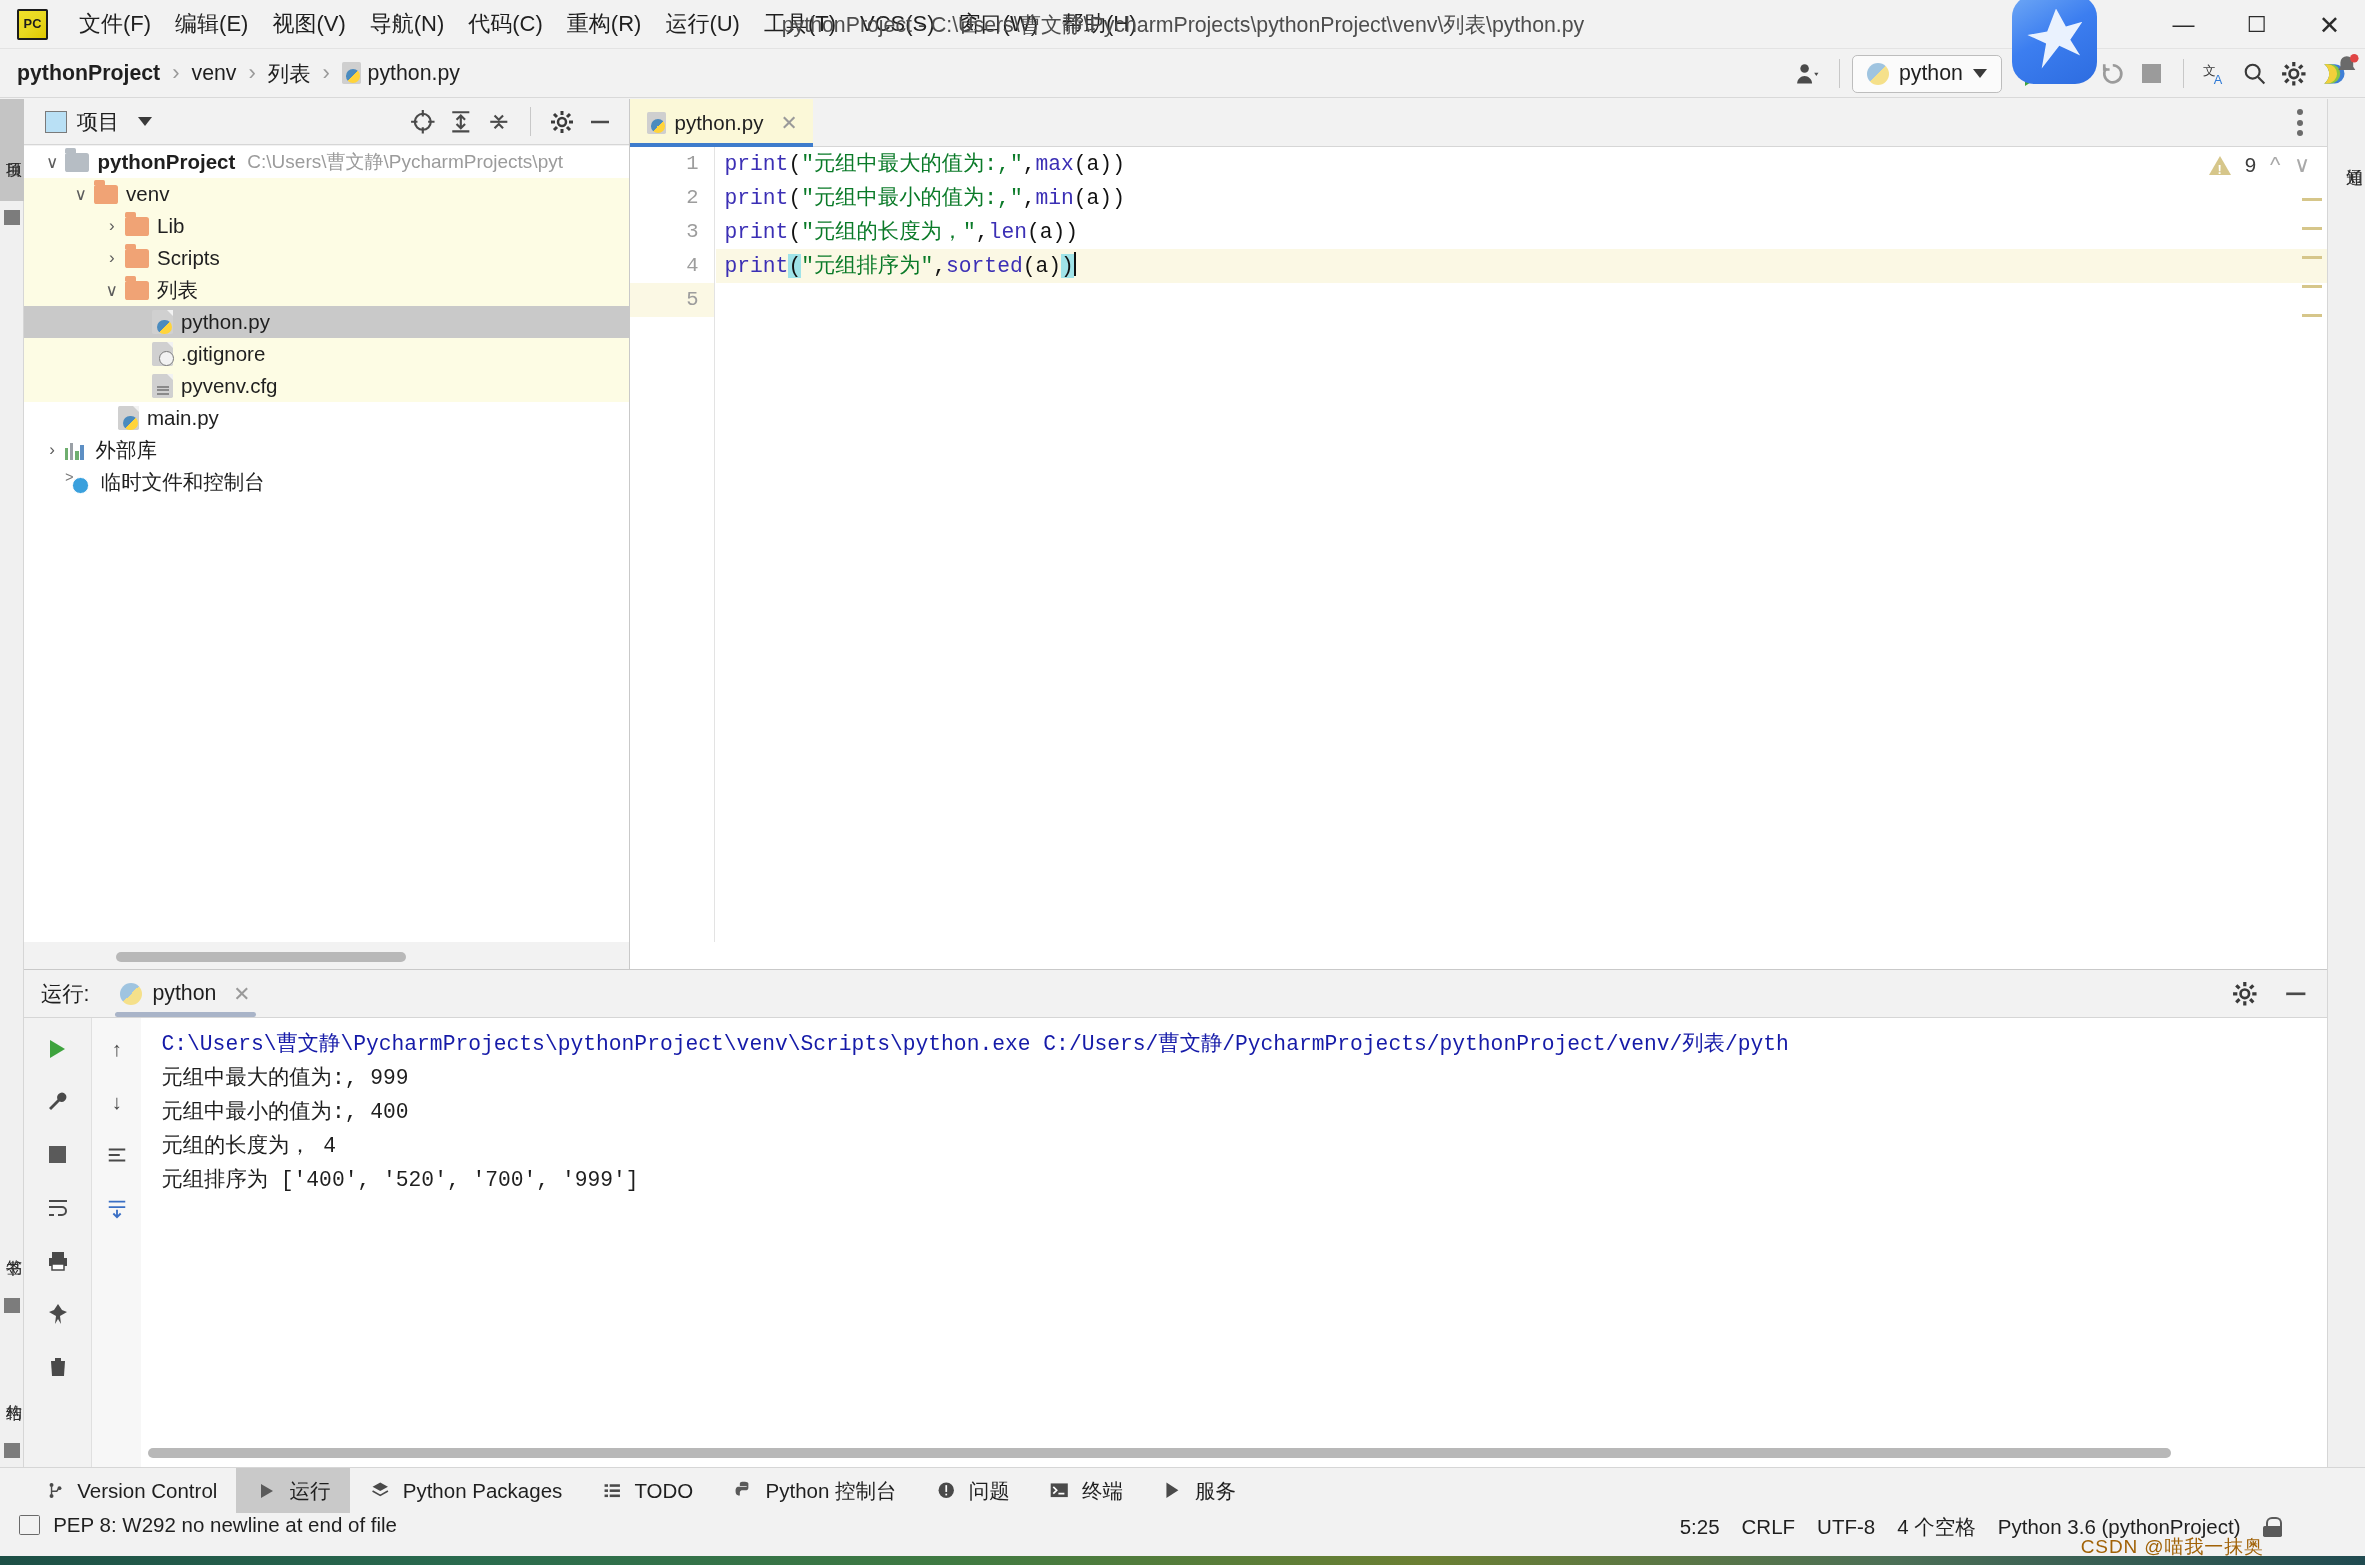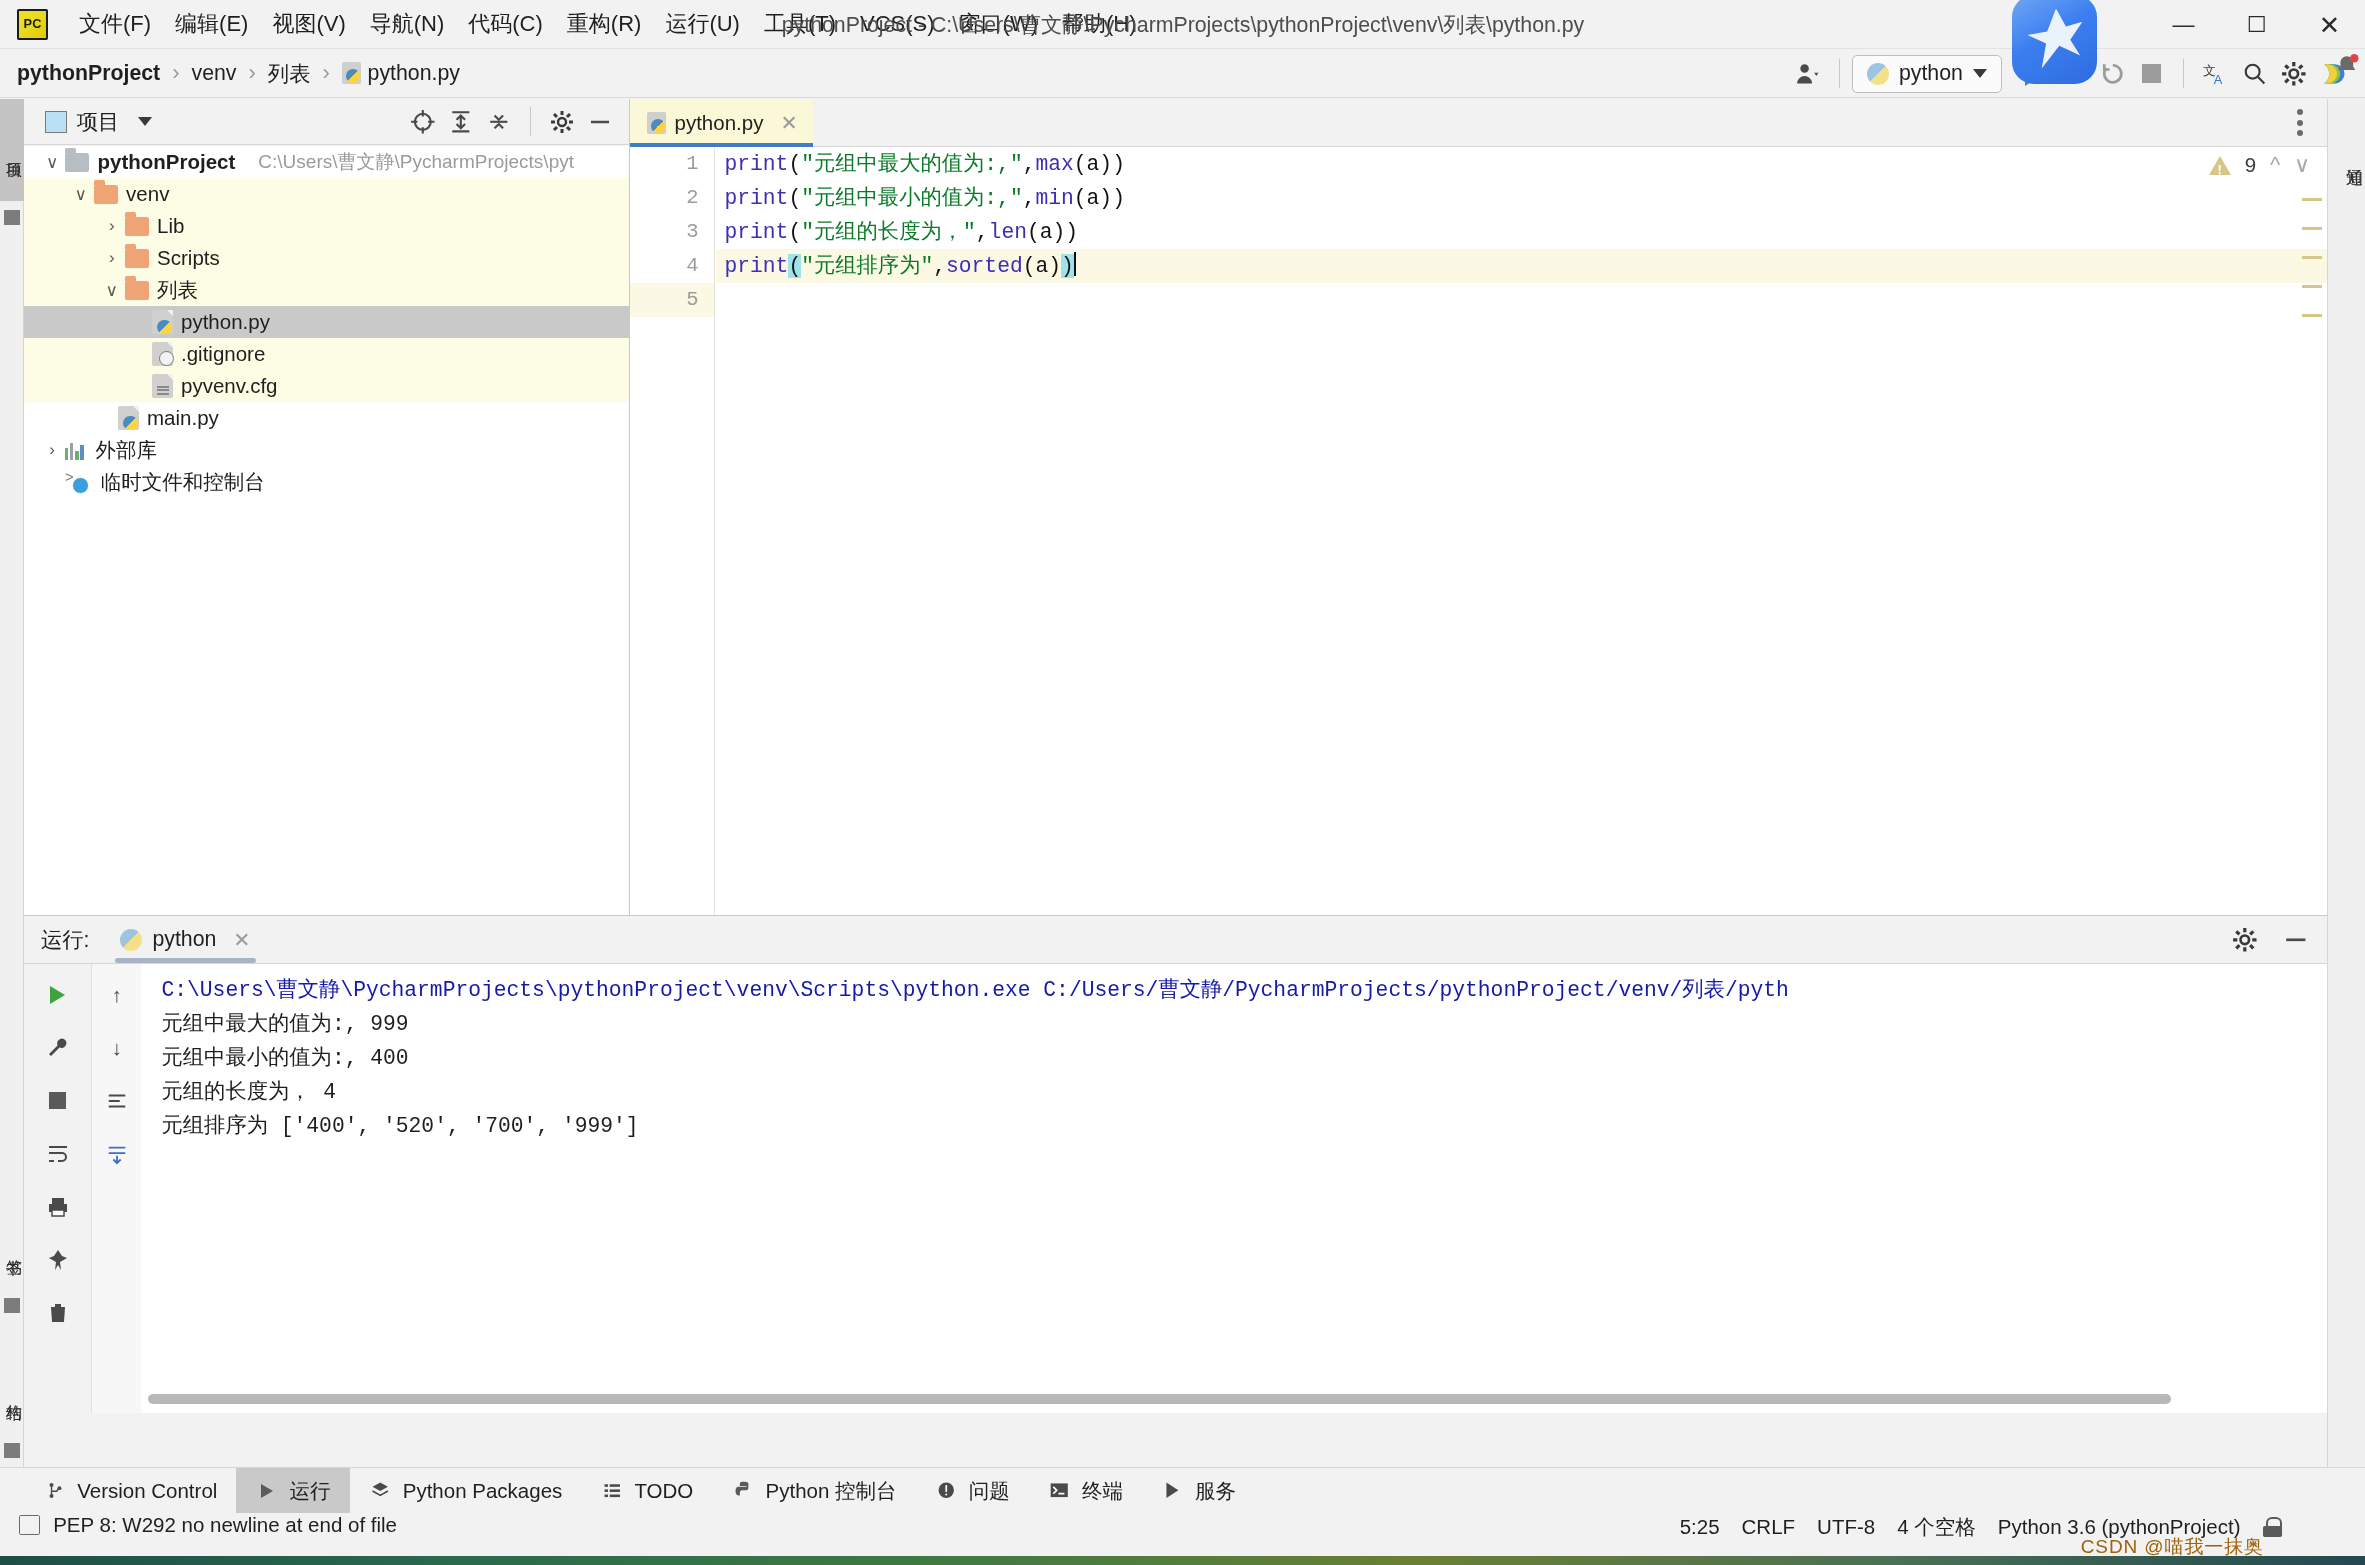--- a/index.html
+++ b/index.html
@@ -125,21 +125,21 @@
   }
   .tree-row.scope { background:#fdfce4; }
   .tree-row.selected { background:#c9c9c9; }
   .tw { width:25.6px; display:flex; align-items:center; justify-content:center; color:#5c5c5c; font-size:17px; flex-shrink:0; }
   .folder { width:24px;height:19px;background:#f0a375;border-radius:1.7px 2.6px 2.6px 2.6px; flex-shrink:0; position:relative; }
   .folder::before { content:''; position:absolute; left:0; top:-4.3px; width:11px;height:5.1px;background:#f0a375;border-radius:1.7px 1.7px 0 0; }
   .folder.gray { background:#b6bdc4; }
   .folder.gray::before { background:#b6bdc4; }
   .tlabel { margin-left:8.5px; }
   .tlabel.bold { font-weight:bold; }
-  .tpath { margin-left:23px; font-size:19px; color:#9b9b9b; }
+  .tpath { margin-left:12px; font-size:19px; color:#9b9b9b; }
   .file-ico {
     width:20.5px;height:24px;background:#d0d0d0;border-radius:1.7px;position:relative;flex-shrink:0;
   }
   .file-ico::before{content:'';position:absolute;right:0;top:0;border-left:6.8px solid transparent;border-top:6.8px solid #f2f2f2;}
   .file-ico.py::after {
     content:''; position:absolute; left:5.1px; bottom:0px; width:14.5px;height:14.5px;border-radius:50%;
     background: linear-gradient(135deg,#4b8bbe 0%,#4b8bbe 50%,#ffd43b 50%,#ffd43b 100%);
   }
   .file-ico.git::after {
     content:''; position:absolute; left:6.8px; bottom:0px; width:12.8px;height:12.8px;border-radius:50%;
@@ -192,21 +192,21 @@
   .chev { color:#a9a9a9; font-size:22px; }
   .marker-ticks { position:absolute; right:3.4px; top:51px; width:22px; }
   .marker-ticks i { display:block; width:20.5px; height:2.6px; background:#d6c68a; margin-bottom:26.5px; }
 
   
   .rightstrip { position:absolute; right:0; top:99px; width:39px; height:1368px; background:#f0f0f0; border-left:0.9px solid #d6d6d6; }
   .rs-tab { position:absolute; right:0; width:39px; writing-mode:vertical-rl; font-size:17px; color:#2b2b2b; text-align:center; padding:6.8px 0; }
   .bell { position:absolute; right:6.8px; top:-46px; width:25.6px; height:25.6px; }
 
   
-  .runpanel { position:absolute; left:24px; top:915px; right:39px; height:498px; background:#d946ef; border-top:0.9px solid #c9c9c9; }
+  .runpanel { position:absolute; left:24px; top:969px; right:39px; height:498px; background:#d946ef; border-top:0.9px solid #c9c9c9; }
   .run-head { height:48px; background:#f2f2f2; display:flex; align-items:center; position:relative; border-bottom:0.9px solid #d6d6d6; }
   .run-head .lbl { font-size:21.3px; color:#1f1f1f; margin-left:17px; }
   .run-tab { display:flex; align-items:center; gap:10.2px; margin-left:25.6px; font-size:21.3px; color:#1f1f1f; position:relative; height:47px; padding:0 5.1px; }
   .run-tab .x { color:#9a9a9a; font-size:20.5px; margin-left:6.8px; }
   .run-tab::after { content:''; position:absolute; left:0; bottom:0; width:100%; height:5.1px; background:#a9b4c8; border-radius:2.6px; }
   .run-head-right { position:absolute; right:12px; top:0; height:47px; display:flex; align-items:center; gap:13.7px; }
   .run-body { position:absolute; left:0; top:48px; right:0; bottom:0; display:flex; }
   .run-sidebtns { width:68px; background:#f2f2f2; padding-top:10.2px; display:flex; flex-direction:column; align-items:center; gap:12px; border-right:0.9px solid #e0e0e0; }
   .rbtn { width:41px;height:41px; display:flex; align-items:center; justify-content:center; color:#4a4a4a; font-size:20.5px; }
   .run-sidebtns2 { width:49px; background:#f7f7f7; padding-top:10.2px; display:flex; flex-direction:column; align-items:center; gap:12px; }

